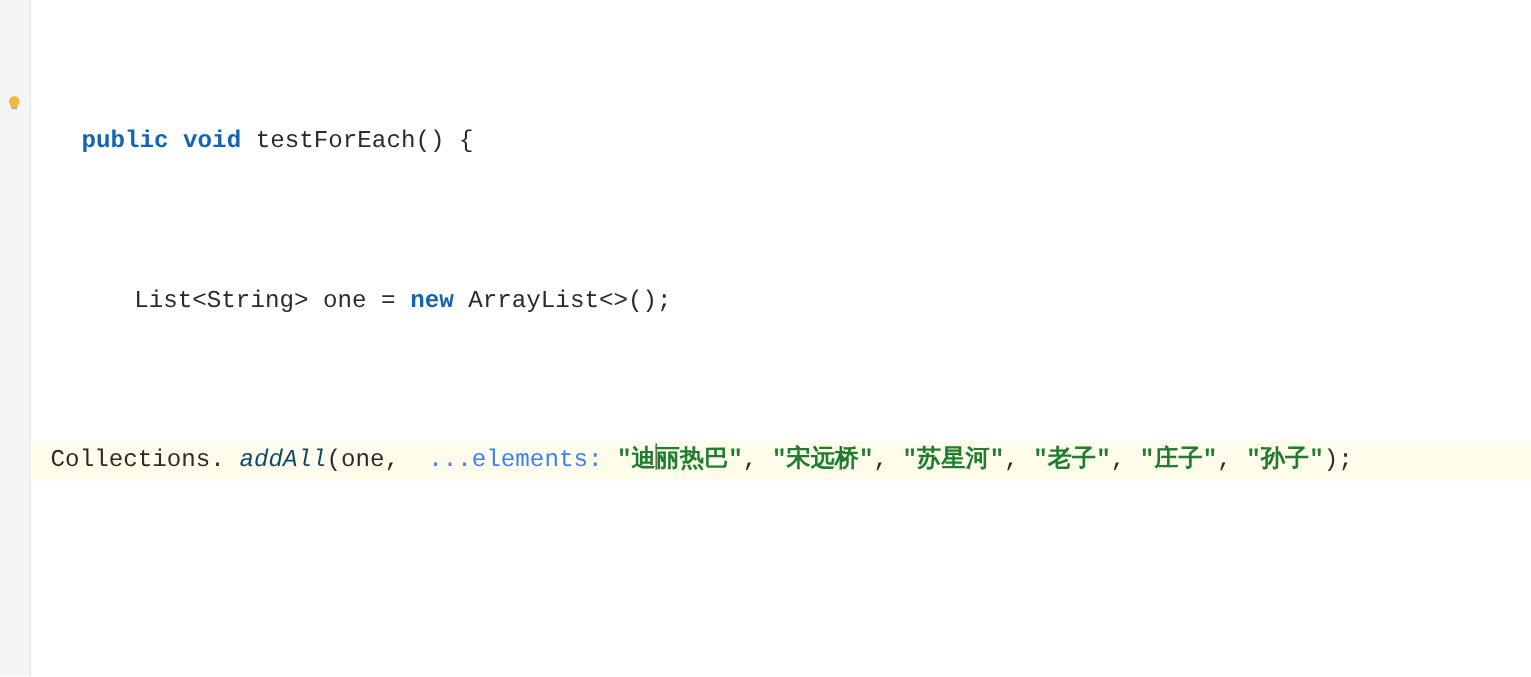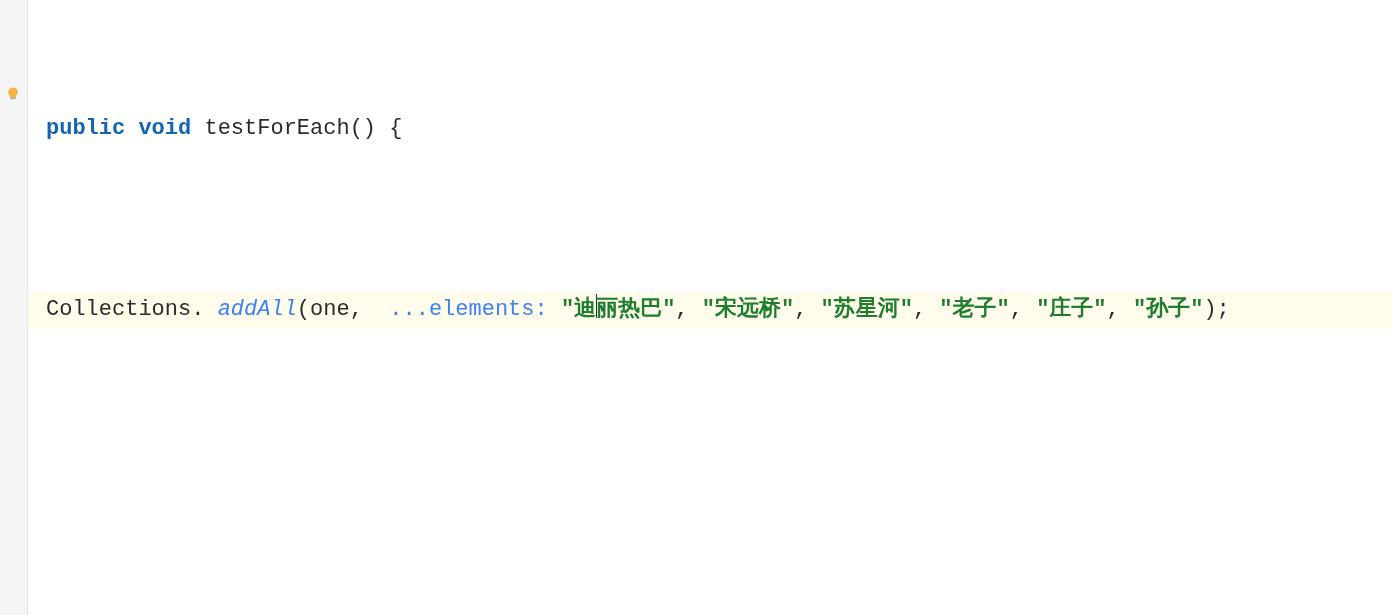--- a/index.html
+++ b/index.html
@@ -30,23 +30,23 @@
     width: 14px;
     height: 14px;
   }
   .bulb svg { width: 14px; height: 14px; }
   .code {
     position: absolute;
     left: 46px;
     top: 2px;
     white-space: pre;
   }
-  .line { display: block; height: 36px; line-height: 36px; }
+  .line { display: block; height: 36px; line-height: 36px; margin-left: 28px; }
   .kw   { color: #1464b4; font-weight: 600; }
-  .meth  { font-style: italic; color: #3b82f6; }
+  .meth  { font-style: italic; color: #0c4a6e; }
   .paramhint { color: #3b82f6; }
   .str  { color: #1f7d2e; font-weight: 600; }
   .indent1 { padding-left: 48px; }
   .hl-line {
     display: block;
     background: #fffcec;
     margin-left: -18px;
     padding-left: 18px;
     width: 1364px;
   }
@@ -67,20 +67,21 @@
   <svg viewBox="0 0 16 16">
     <path d="M8 1 C5 1 3 3 3 6 C3 8 4 9 5 10 L5 12 L11 12 L11 10 C12 9 13 8 13 6 C13 3 11 1 8 1 Z" fill="#f6b73c" stroke="#d89a28" stroke-width="0.6"></path>
     <rect x="5" y="12" width="6" height="2" fill="#b0b0b0"></rect>
   </svg>
 </div>
 
 <div class="code">
 
   <span class="line"><span class="kw">public</span> <span class="kw">void</span> <span>testForEach</span><span>() {</span></span>
 
+  <span class="line indent1"><span>List&lt;String&gt; one = </span><span class="kw">new</span><span> ArrayList&lt;&gt;();</span></span>
 
   <span class="line indent1 hl-line"><span>Collections. </span><span class="meth">addAll</span><span>(one,  </span><span class="paramhint">...elements:</span><span> </span><span class="str">"迪</span><span class="caret"></span><span class="str">丽热巴"</span><span>, </span><span class="str">"宋远桥"</span><span>, </span><span class="str">"苏星河"</span><span>, </span><span class="str">"老子"</span><span>, </span><span class="str">"庄子"</span><span>, </span><span class="str">"孙子"</span><span>);</span></span>
 
   <span class="line"> </span>
 
   
 
   
 
   

